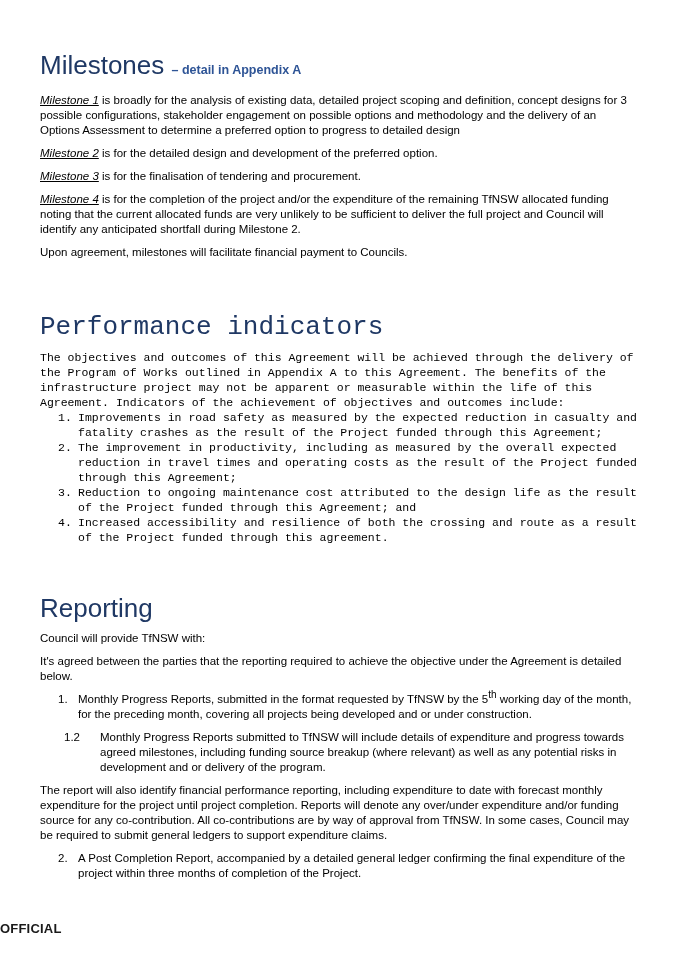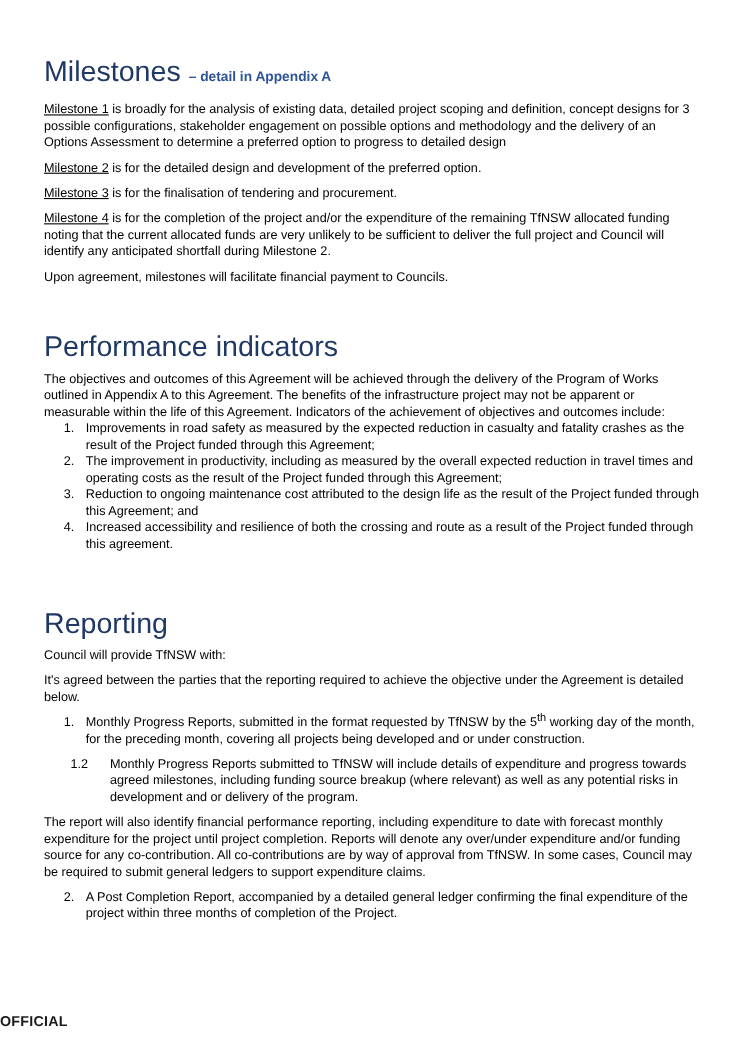--- a/index.html
+++ b/index.html
@@ -29,22 +29,22 @@
     font-weight: 400;
     line-height: 30px;
     letter-spacing: 0;
   }
   .h1-suffix {
     color: #2E5496;
     font-size: 12.5px;
     font-weight: 700;
   }
   .para { margin-top: 8px; }
-  .lead { text-decoration: underline; }
-  .section-performance { margin-top: 40px; }
+  .lead { text-decoration: underline; font-style: italic; }
+  .section-performance { margin-top: 52px; font-family: Liberation Mono, monospace; }
   .section-reporting { margin-top: 48px; }
   .olist { }
   .li { display: flex; }
   .li .num { flex: none; width: 20px; margin-left: 18px; }
   .li .txt { flex: 1; }
   .li.spaced { margin-top: 8px; }
   .subli { display: flex; margin-top: 8px; }
   .subli .num { flex: none; width: 36px; margin-left: 24px; }
   .subli .txt { flex: 1; }
   sup { font-size: 10px; vertical-align: super; line-height: 0; }

